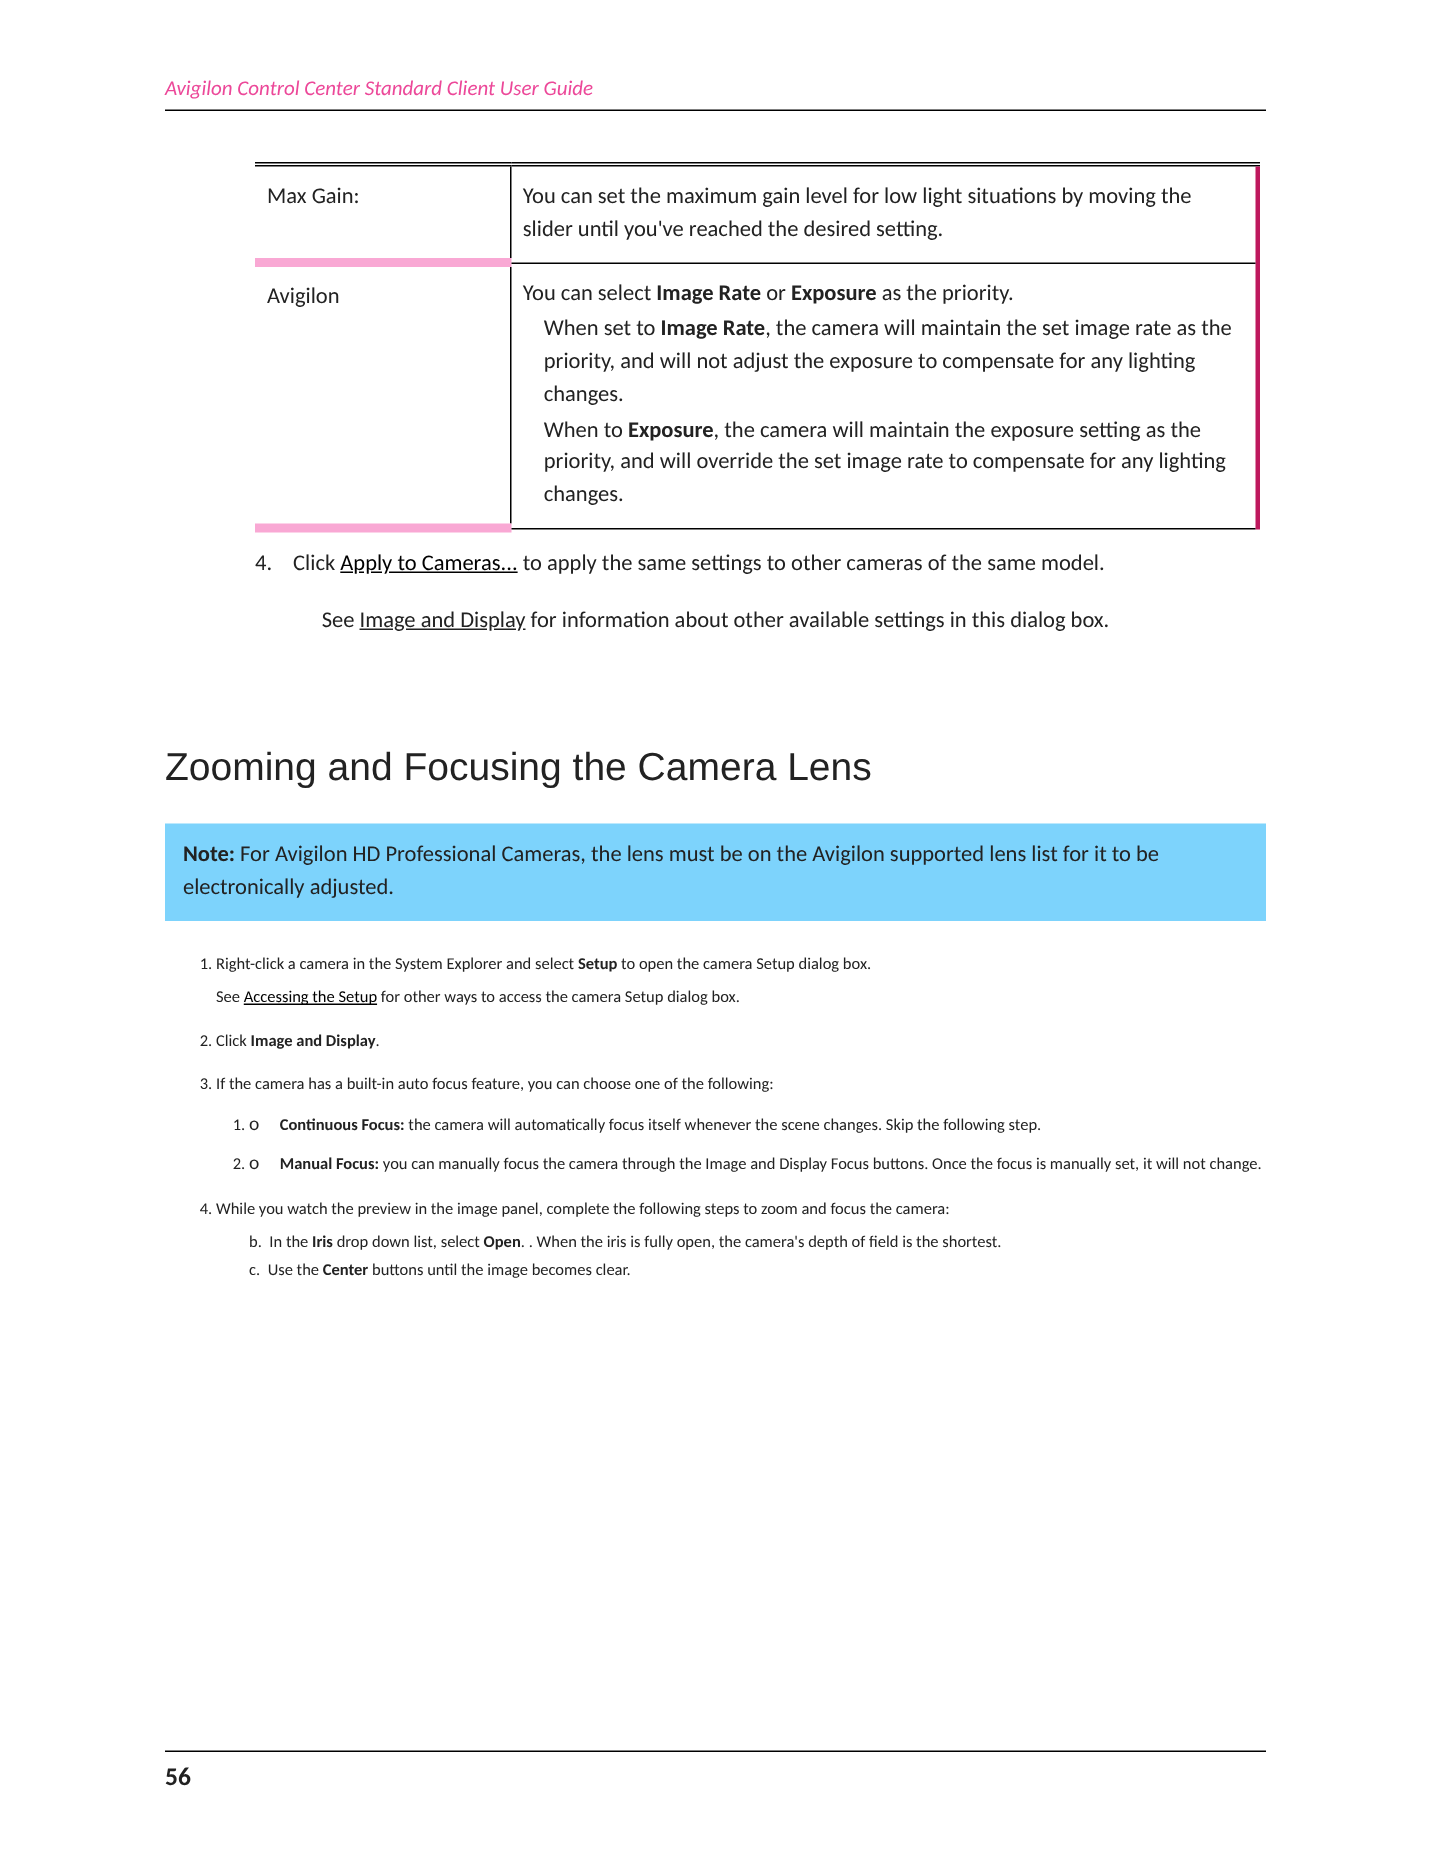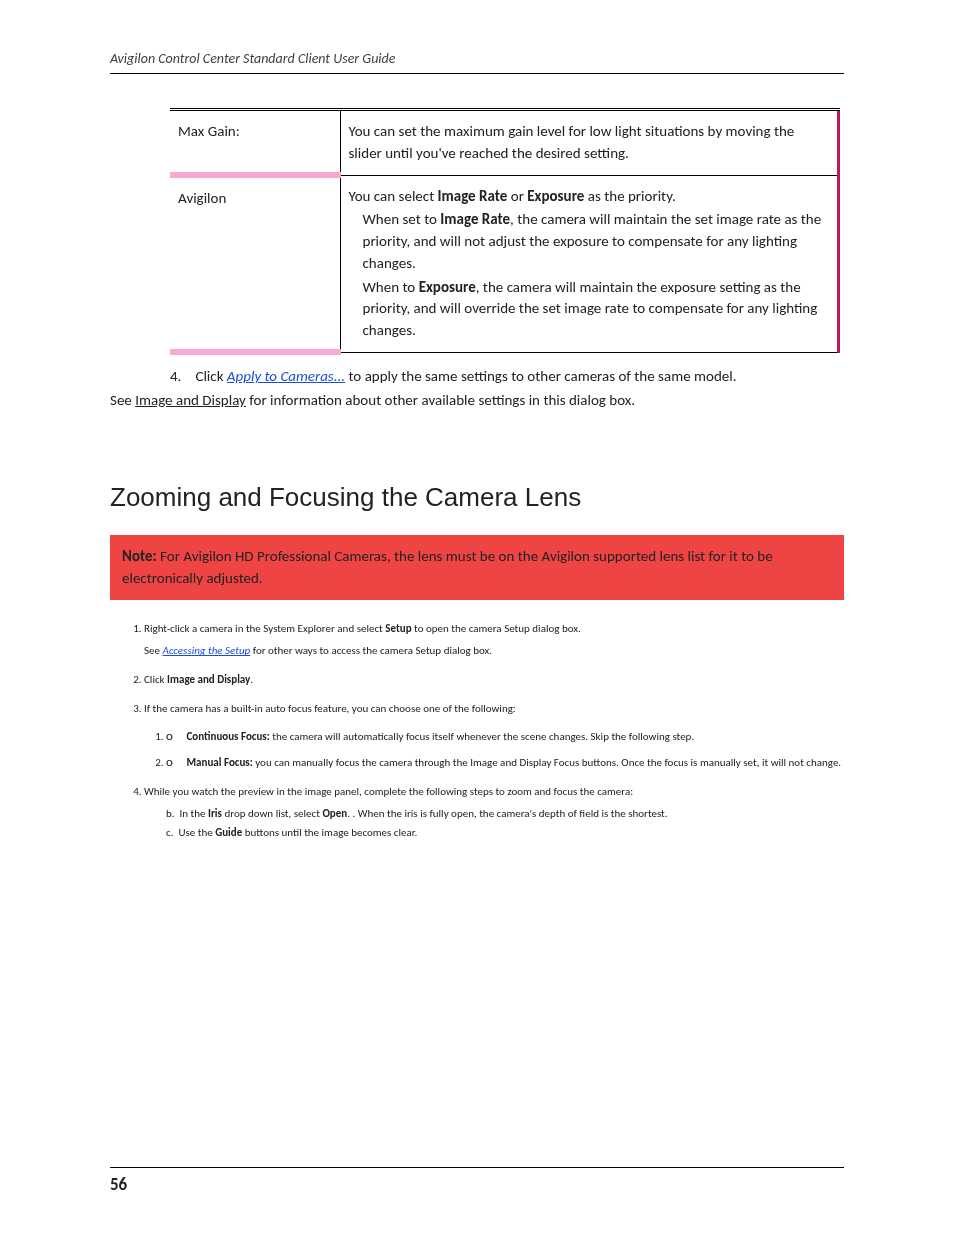--- a/index.html
+++ b/index.html
@@ -1,32 +1,32 @@
 <!DOCTYPE html>
 <html><head>
 <meta charset="utf-8">
 <style>
   * { box-sizing: border-box; margin: 0; padding: 0; }
   html, body { width: 954px; height: 1235px; background: #fff; font-family: "Segoe UI", Calibri, Arial, sans-serif; color: #222; }
   .page { position: relative; width: 954px; height: 1235px; padding: 50px 110px 40px 110px; }
-  .running-head { font-style: italic; font-size: 14px; color: #404040; margin-bottom: 6px; }
+  .running-head { font-style: italic; font-size: 14px; color: #ec4899; margin-bottom: 6px; }
   .head-rule { border: none; border-top: 1px solid #000; margin-bottom: 34px; }
   .table-wrap { margin-left: 60px; }
   table { border-collapse: collapse; width: 670px; }
   table tr.top-rule td { border-top: 3px double #000; }
   table td { vertical-align: top; padding: 10px 12px 10px 8px; font-size: 15px; line-height: 1.45; }
   table td.left { width: 170px; border-bottom: 6px solid #f9a8d4; }
   table td.right { border-left: 1px solid #000; border-right: 3px solid #be185d; border-bottom: 1px solid #000; }
   .sub { display: block; padding-left: 14px; margin-top: 2px; }
   .after-table { margin-left: 60px; margin-top: 10px; font-size: 15px; line-height: 1.5; }
   .after-table .step-num { display: inline-block; width: 22px; }
-  .link { color: #1d4ed8; text-decoration: underline; font-style: italic; }
+  .link { color: #000000; text-decoration: underline; }
   .h2 { font-family: "Segoe UI Light", "Segoe UI", Arial, sans-serif; font-weight: 300; font-size: 26px; margin-top: 70px; margin-bottom: 22px; }
   .body-p { font-size: 15px; line-height: 1.6; margin-bottom: 14px; }
-  .note-box { background: #ef4444; padding: 10px 12px; font-size: 15px; line-height: 1.5; margin: 8px 0 20px 0; }
+  .note-box { background: #7dd3fc; padding: 10px 12px; font-size: 15px; line-height: 1.5; margin: 8px 0 20px 0; }
   .note-box b { font-weight: bold; }
   .steps { margin-left: 34px; font-size: 11px; line-height: 1.7; }
   .steps li { margin-bottom: 10px; list-style: decimal; }
   .steps .inner { margin-top: 4px; }
   .steps .sub-list { list-style: none; padding-left: 22px; margin-top: 6px; }
   .steps .sub-list li { margin-bottom: 4px; }
   .steps .sub-list li::before { content: "o"; display: inline-block; width: 18px; color: #222; font-size: 13px; }
   .footer { position: absolute; left: 110px; right: 110px; bottom: 40px; }
   .foot-rule { border: none; border-top: 1px solid #000; margin-bottom: 6px; }
   .page-num { font-size: 17px; font-weight: bold; }
@@ -68,21 +68,21 @@
       </table>
   </div>
 
   <div class="after-table">
     <span class="step-num">4.</span>
     <span>Click</span>
     <span class="link">Apply to Cameras...</span>
     <span>to apply the same settings to other cameras of the same model.</span>
   </div>
 
-  <p class="body-p" style="">
+  <p class="body-p" style="margin-top:14px;text-align:center;">
     <span>See</span>
     <span style="text-decoration: underline;">Image and Display</span>
     <span>for information about other available settings in this dialog box.</span>
   </p>
 
   <h2 class="h2">Zooming and Focusing the Camera Lens</h2>
 
 
   <div class="note-box">
     <b>Note:</b>
@@ -126,21 +126,21 @@
           <span>b.</span>&nbsp;
           <span>In the</span>
           <span class="bold">Iris</span>
           <span>drop down list, select</span>
           <span class="bold">Open</span>.
           <span>. When the iris is fully open, the camera's depth of field is the shortest.</span>
         </div>
         <div>
           <span>c.</span>&nbsp;
           <span>Use the</span>
-          <span class="bold">Guide</span>
+          <span class="bold">Center</span>
           <span>buttons until the image becomes clear.</span>
         </div>
       </div>
     </li>
   </ol>
 
   <div class="footer">
     <hr class="foot-rule">
     <div class="page-num">56</div>
   </div>

